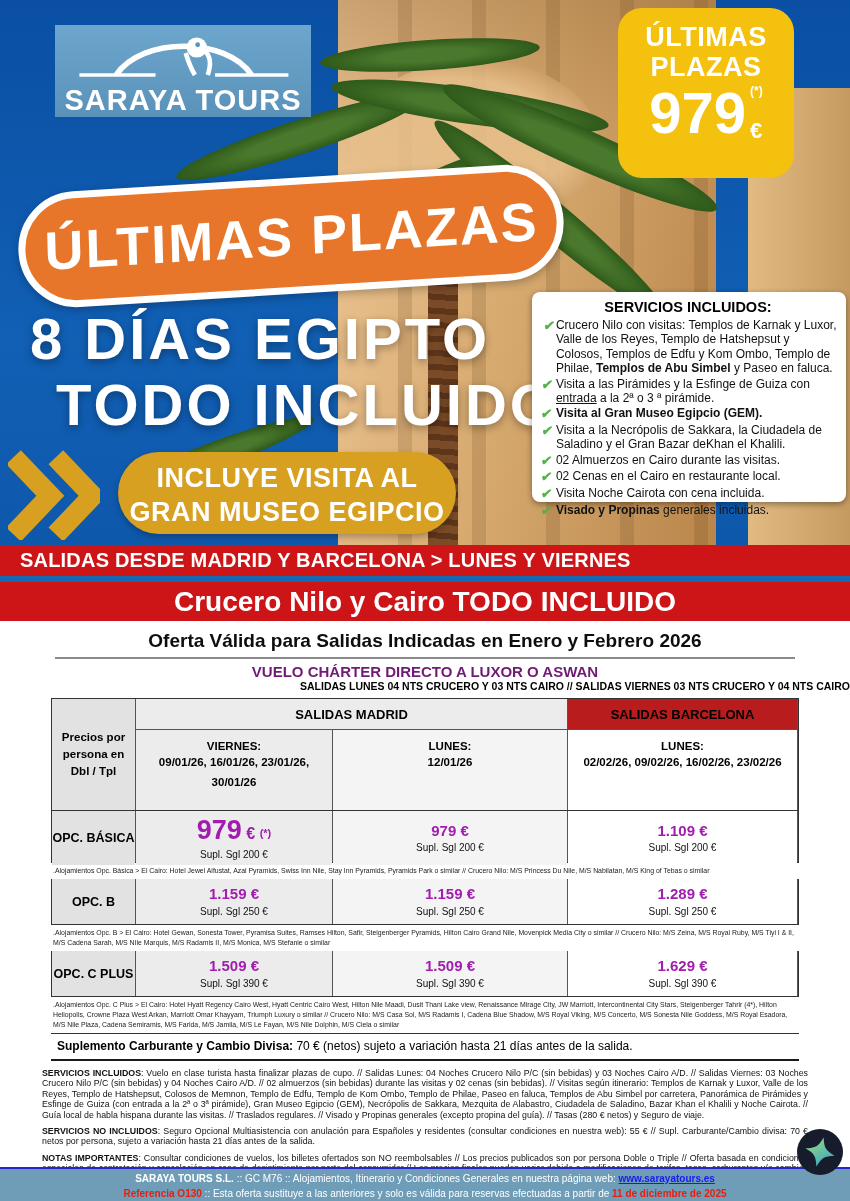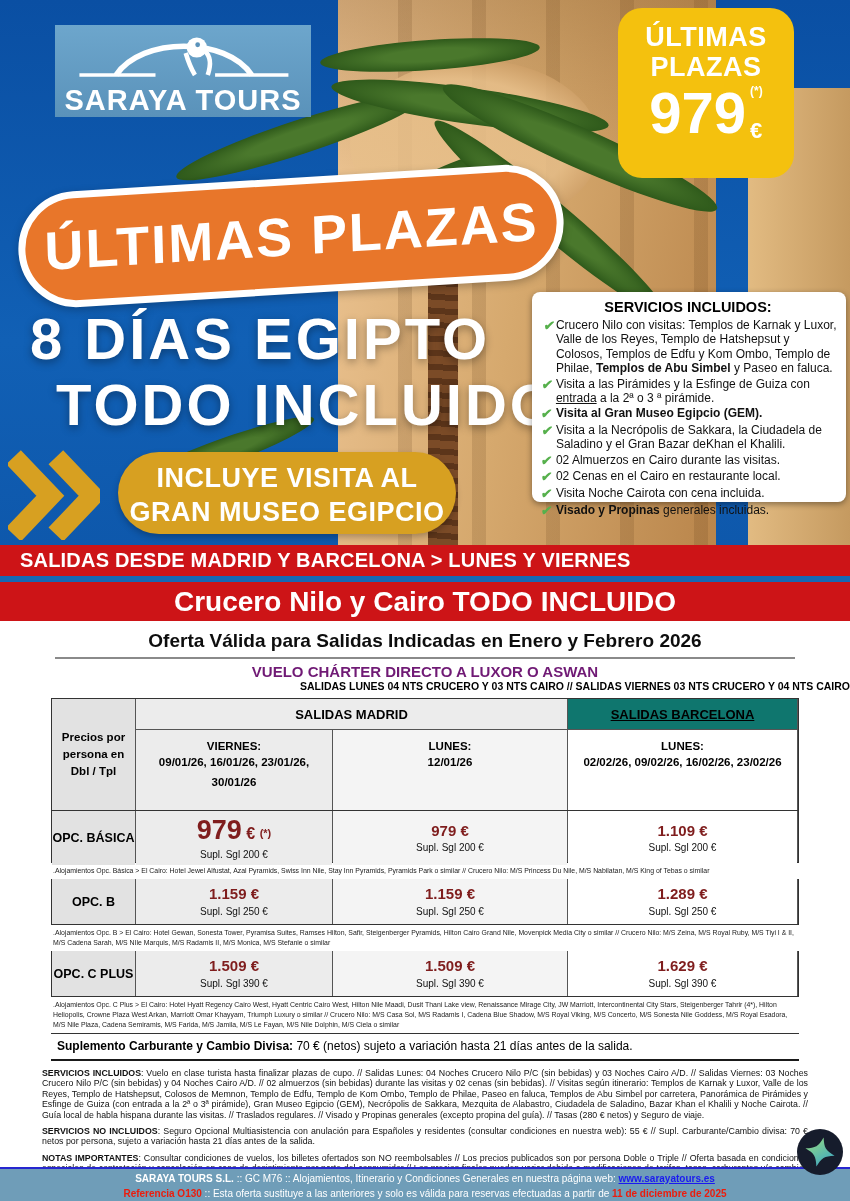--- a/index.html
+++ b/index.html
@@ -82,28 +82,28 @@
   .charter-sub { margin-top:0; text-align:right; font-weight:bold; font-size:10.5px; color:#000; }
 
   .price-table { margin:6px 51px 0; width:748px; }
   .tgrid { display:grid; grid-template-columns:83px 196px 234px 229px; gap:1px; background:#555;
            border:1.5px solid #333; }
   .tgrid.no-top { border-top:none; }
   .cell { background:#fff; display:flex; flex-direction:column; align-items:center; justify-content:center; text-align:center; }
   .corner { grid-row:1/3; background:#e2e2e2; font-weight:bold; font-size:11.5px; line-height:1.5; padding:4px; }
   .group { font-weight:bold; font-size:13px; height:30px; }
   .g-madrid { grid-column:2/4; background:#ececec; }
-  .g-bcn { background:#0f766e;text-decoration:underline; }
+  .g-bcn { background:#b91c1c; }
   .colhead { font-weight:bold; font-size:11.5px; justify-content:flex-start; padding:10px 8px 4px; height:80px; }
   .colhead .day { margin-bottom:1px; }
   .colhead .dates { line-height:1.7; }
   .bg1 { background:#ececec; } .bg2 { background:#f4f4f4; } .bg3 { background:#fff; }
   .rlabel { background:#e2e2e2; font-weight:bold; font-size:12.5px; }
   .pricecell { padding:5px 2px; }
-  .pline { font-weight:bold; font-size:15px; color:#7f1d1d; line-height:1.1; }
+  .pline { font-weight:bold; font-size:15px; color:#a21caf; line-height:1.1; }
   .pline .bp { font-size:27px; } .pline .bc { font-size:16px; } .pline .bs { font-size:11px; position:relative; top:-2px; }
   .supl { font-size:10px; color:#111; margin-top:3px; }
   .tnote { font-size:6.9px; color:#1a1a1a; line-height:1.45; padding:3px 2px; background:#fff; text-align:left; }
   .r-basica { height:52px; } .r-std { height:46px; }
 
   .fuel-note { margin:0 51px; border-top:1.5px solid #333; border-bottom:2.5px solid #1a1a1a;
             padding:5px 6px 6px; font-size:12px; color:#000; }
   .fuel-note b { font-weight:bold; }
 
   .fine-print { margin:7px 42px 0; }

